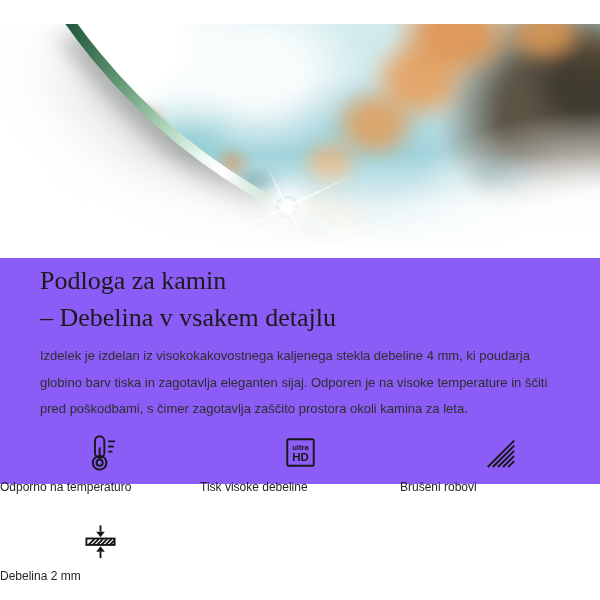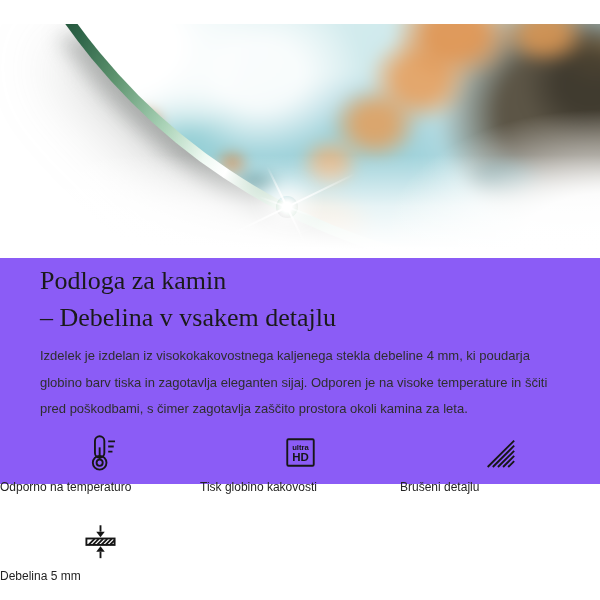--- a/index.html
+++ b/index.html
@@ -140,42 +140,42 @@
     </div>
 
     <div class="feature">
       <div class="ficon">
         <svg width="41" height="41" viewBox="0 0 48 48">
           <rect class="ic" x="8.5" y="8.5" width="31" height="31" rx="1.5" stroke-width="2.6"></rect>
           <text class="badge-top" x="24" y="21" text-anchor="middle">ultra</text>
           <text class="badge-bottom" x="24" y="34" text-anchor="middle">HD</text>
         </svg>
       </div>
-      <div class="flabel">Tisk globino kakovosti</div>
+      <div class="flabel">Tisk visoke debeline</div>
     </div>
 
 
 
     <div class="feature">
       <div class="ficon">
         <svg width="41" height="41" viewBox="0 0 48 48">
           <path class="ic" stroke-width="3.2" d="M9 41 L40 10 M15 41 L40 16 M21 41 L40 22 M27 41 L40 28 M33 41 L40 34"></path>
         </svg>
       </div>
-      <div class="flabel">Brušeni detajlu</div>
+      <div class="flabel">Brušeni robovi</div>
     </div>
 
     <div class="feature">
       <div class="ficon">
         <svg width="41" height="41" viewBox="0 0 48 48">
           <rect class="ic" x="7.5" y="20.5" width="33" height="7.5"></rect>
           <path class="ic" stroke-width="2" d="M10 28 L17 21 M15 28 L22 21 M20 28 L27 21 M25 28 L32 21 M30 28 L37 21 M35 28 L40.5 22.5"></path>
           <path class="ic" stroke-width="2.5" d="M24 5 V12.5"></path>
           <polygon class="ic-fill" points="19,12.5 29,12.5 24,19"></polygon>
           <path class="ic" stroke-width="2.5" d="M24 43.5 V36"></path>
           <polygon class="ic-fill" points="19,36 29,36 24,29.5"></polygon>
         </svg>
       </div>
-      <div class="flabel">Debelina 5 mm</div>
+      <div class="flabel">Debelina 2 mm</div>
     </div>
 
   </div>
 </div>
 
 </body></html>

